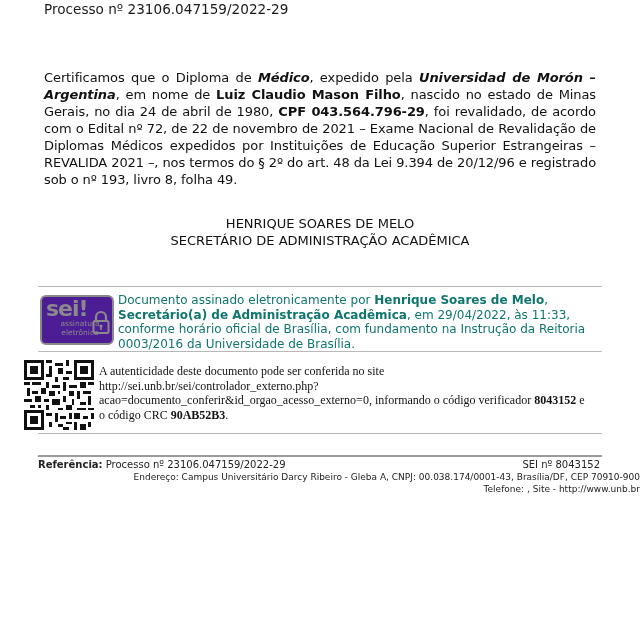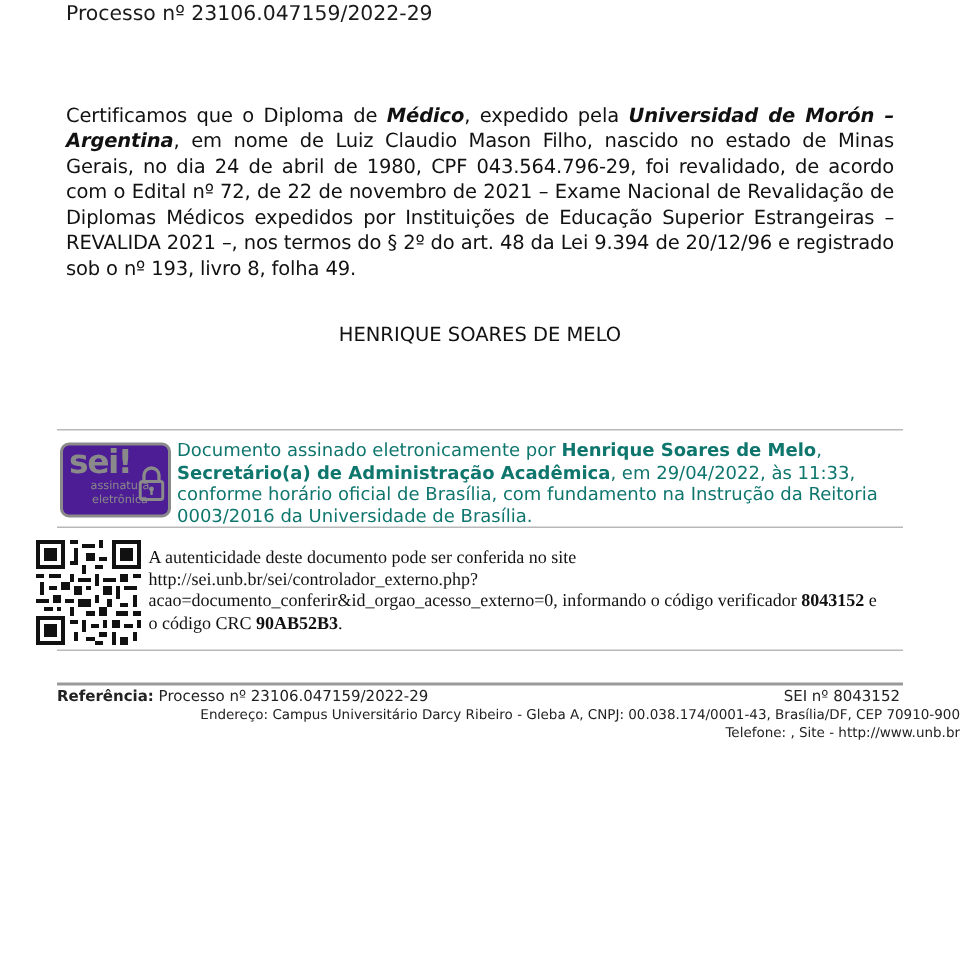--- a/index.html
+++ b/index.html
@@ -23,21 +23,21 @@
     .certificate-body {
       position: absolute;
       left: 44px; top: 69px;
       width: 552px;
       font-size: 13px;
       line-height: 17px;
       text-align: justify;
       color: #111111;
       letter-spacing: -0.1px;
     }
-    .certificate-body b { font-weight: normal; }
+    .certificate-body b { font-weight: bold; }
     .certificate-body i { font-weight: bold; }
     .signatory {
       position: absolute;
       left: 0; top: 215px;
       width: 640px;
       text-align: center;
       font-size: 13px;
       line-height: 17px;
       color: #111111;
     }
@@ -144,20 +144,21 @@
   </style>
 </head>
 <body>
 
 <div class="process-header">Processo nº 23106.047159/2022-29</div>
 
 <div class="certificate-body"><span>Certificamos que o Diploma de </span><i>Médico</i><span>, expedido pela </span><i>Universidad de Morón – Argentina</i><span>, em nome de </span><b>Luiz Claudio Mason Filho</b><span>, nascido no estado de Minas Gerais, no dia 24 de abril de 1980, </span><b>CPF 043.564.796-29</b><span>, foi revalidado, de acordo com o Edital nº 72, de 22 de novembro de 2021 – Exame Nacional de Revalidação de Diplomas Médicos expedidos por Instituições de Educação Superior Estrangeiras – REVALIDA 2021 –, nos termos do § 2º do art. 48 da Lei 9.394 de 20/12/96 e registrado sob o nº 193, livro 8, folha 49.</span></div>
 
 <div class="signatory">
   <div>HENRIQUE SOARES DE MELO</div>
+  <div>SECRETÁRIO DE ADMINISTRAÇÃO ACADÊMICA</div>
 </div>
 
 <div class="hr" style="top:286px;"></div>
 
 <div class="sig-block">
   <div class="sei-logo">
     <div class="sei-word">sei!</div>
     <div class="sei-sub">
       <div>assinatura</div>
       <div>eletrônica</div>

